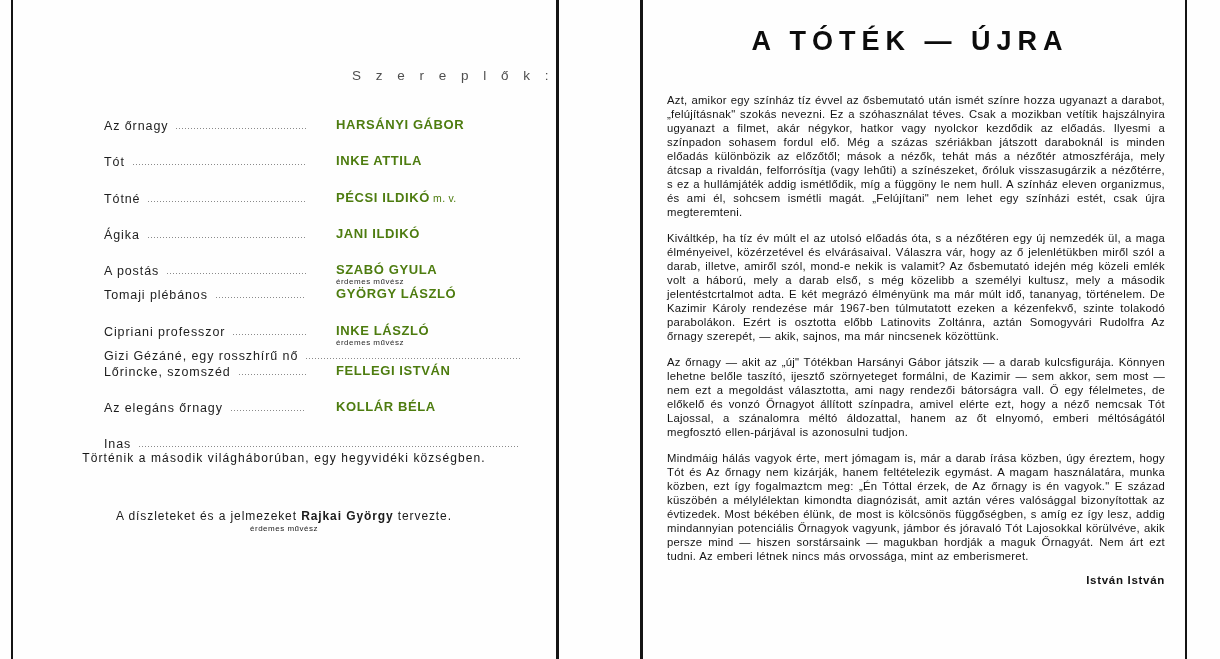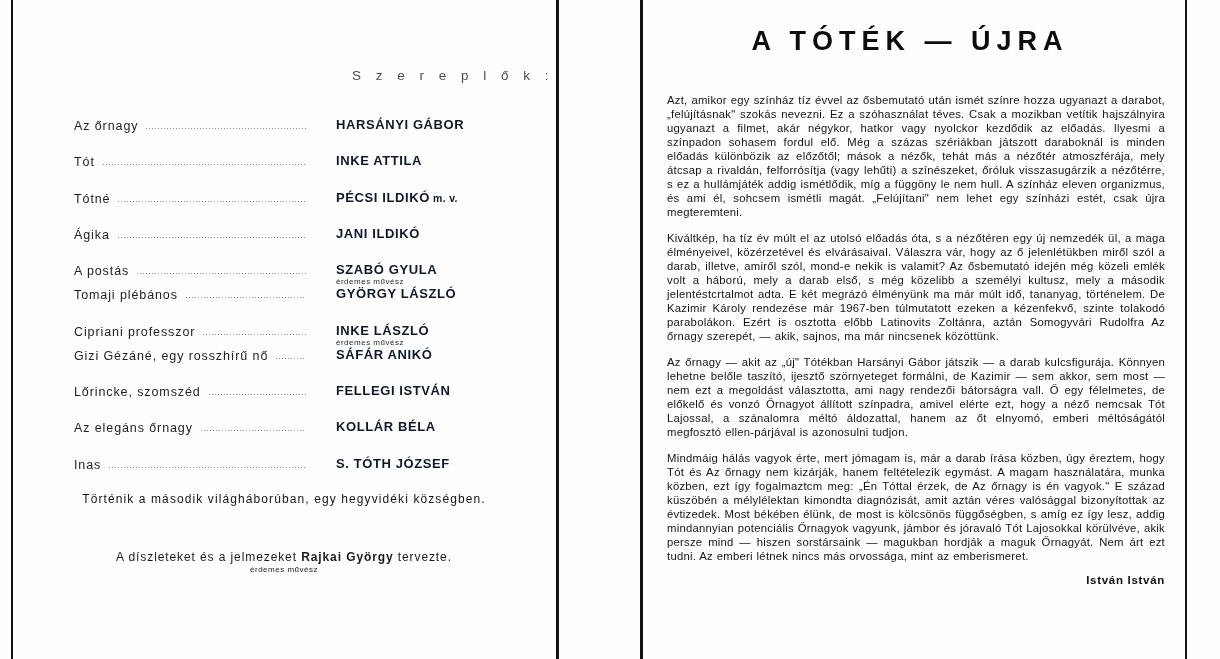--- a/index.html
+++ b/index.html
@@ -54,21 +54,21 @@
   }
 
   #cast-list {
     margin: 34px 0 0 0;
     padding: 0;
     list-style: none;
   }
   .cast-row {
     display: flex;
     align-items: flex-start;
-    padding: 0 30px 0 60px;
+    padding: 0 30px 0 90px;
     gap: 20px;
   }
   .cast-row.gap-before { margin-top: 0; }
 
   .cast-role-wrap {
     flex: 1 1 auto;
     display: flex;
     align-items: baseline;
     min-width: 0;
     padding-top: 2px;
@@ -94,26 +94,26 @@
   }
 
   .cast-actor-wrap {
     flex: 0 0 188px;
     padding-left: 6px;
   }
   .cast-actor {
     font-size: 13px;
     font-weight: 700;
     letter-spacing: 0.6px;
-    color: #0f172a;
+    color: #4d7c0f;
     white-space: nowrap;
     line-height: 1.25;
   }
   .cast-actor .guest {
-    font-weight: 700;
+    font-weight: 400;
     font-size: 10.5px;
     letter-spacing: 0.3px;
   }
   .cast-honor {
     font-size: 8px;
     letter-spacing: 0.5px;
     color: #2a2a2a;
     margin-top: -1px;
     white-space: nowrap;
   }
@@ -267,24 +267,20 @@
           <div class="cast-actor-wrap">
             <div class="cast-actor">INKE LÁSZLÓ</div>
             <div class="cast-honor">érdemes művész</div>
           </div>
         </li>
         <li class="cast-row gap-before">
           <div class="cast-role-wrap">
             <span class="cast-role">Gizi Gézáné, egy rosszhírű nő</span>
             <span class="leader"></span>
           </div>
-          <div class="cast-actor-wrap">
-            <div class="cast-actor">SÁFÁR ANIKÓ</div>
-            <div class="cast-row-spacer"></div>
-          </div>
         </li>
         <li class="cast-row">
           <div class="cast-role-wrap">
             <span class="cast-role">Lőrincke, szomszéd</span>
             <span class="leader"></span>
           </div>
           <div class="cast-actor-wrap">
             <div class="cast-actor">FELLEGI ISTVÁN</div>
             <div class="cast-row-spacer"></div>
           </div>
@@ -296,24 +292,20 @@
           </div>
           <div class="cast-actor-wrap">
             <div class="cast-actor">KOLLÁR BÉLA</div>
             <div class="cast-row-spacer"></div>
           </div>
         </li>
         <li class="cast-row">
           <div class="cast-role-wrap">
             <span class="cast-role">Inas</span>
             <span class="leader"></span>
-          </div>
-          <div class="cast-actor-wrap">
-            <div class="cast-actor">S. TÓTH JÓZSEF</div>
-            <div class="cast-row-spacer"></div>
           </div>
         </li>
       </ul>
 
     <div id="setting-note">Történik a második világháborúban, egy hegyvidéki községben.</div>
 
     <div id="design-credit">
       <span>A díszleteket és a jelmezeket </span><b>Rajkai György</b><span> tervezte.</span>
       <span class="sub">érdemes művész</span>
     </div>

